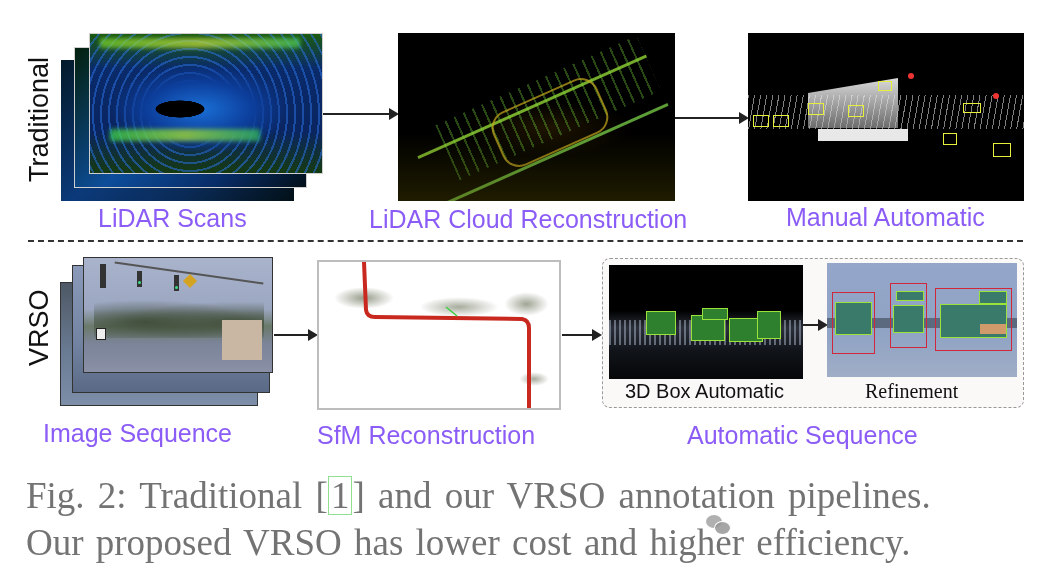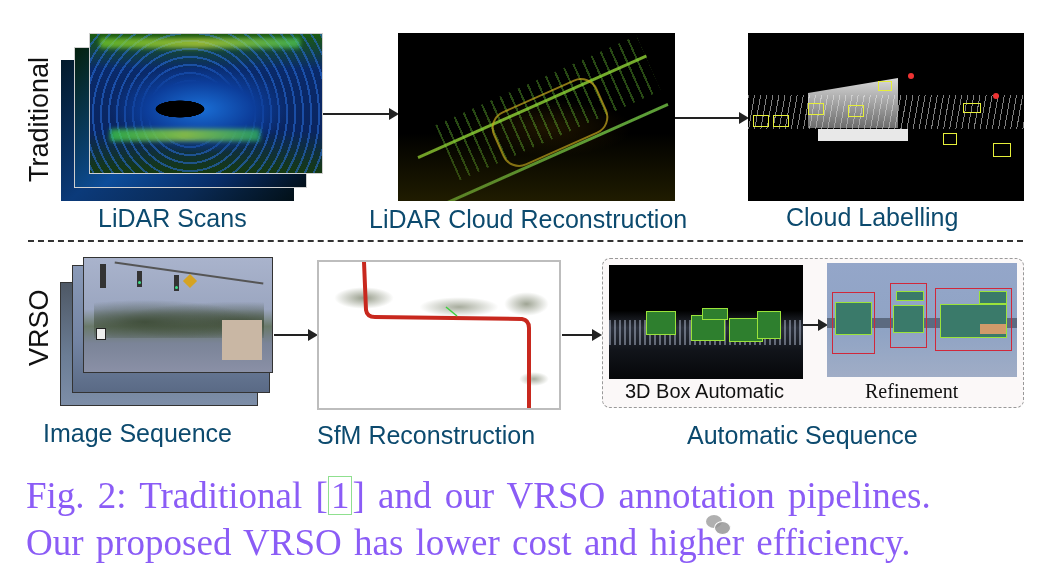--- a/index.html
+++ b/index.html
@@ -1,25 +1,25 @@
 <!DOCTYPE html>
 <html><head>
 <meta charset="utf-8">
 <style>
   html, body { margin:0; padding:0; background:#ffffff; }
   body { width:1054px; height:570px; position:relative; overflow:hidden; font-family:"Liberation Sans", sans-serif; color:#111; }
   .abs { position:absolute; }
-  .label { position:absolute; font-family:"Liberation Sans", sans-serif; font-size:25px; color:#0c4a6e; white-space:nowrap; }
+  .label { position:absolute; font-family:"Liberation Sans", sans-serif; font-size:25px; color:#8b5cf6; white-space:nowrap; }
   .sublabel { position:absolute; font-family:"Liberation Sans", sans-serif; font-size:20px; color:#111; white-space:nowrap; }
   .rowlabel { position:absolute; font-family:"Liberation Sans", sans-serif; font-size:27px; color:#111; transform:rotate(-90deg); transform-origin:left top; white-space:nowrap; }
   .arrow { position:absolute; height:2px; background:#222; }
   .arrow::after { content:""; position:absolute; right:-2px; top:-5px; border-left:10px solid #222; border-top:6px solid transparent; border-bottom:6px solid transparent; }
   .dark { background:#020402; }
   .frame { position:absolute; border:2px solid #bdbdbd; box-sizing:border-box; }
-  .caption { position:absolute; left:26px; font-family:"Liberation Serif", serif; font-size:37px; color:#8b5cf6; white-space:nowrap; }
+  .caption { position:absolute; left:26px; font-family:"Liberation Serif", serif; font-size:37px; color:#737373; white-space:nowrap; }
   .cite { display:inline-block; border:1.5px solid #8fe08f; padding:0 2px; line-height:1; }
   .watermark { position:absolute; font-family:"DejaVu Sans", sans-serif; font-size:22px; color:rgba(150,150,150,0.75); white-space:nowrap; }
 </style>
 </head>
 <body>
 
 <div class="rowlabel" style="left:24px; top:182px;">Traditional</div>
 
 <div>
   <div class="abs dark" style="left:61px; top:60px; width:233px; height:141px; background:linear-gradient(135deg,#031a2a 0%,#0b3a7a 40%,#0a2a55 70%,#021018 100%);"></div>
@@ -59,21 +59,21 @@
   <div class="abs" style="left:25px; top:82px; width:14px; height:10px; border:1.5px solid #e6ef3a;"></div>
   <div class="abs" style="left:60px; top:70px; width:14px; height:10px; border:1.5px solid #e6ef3a;"></div>
   <div class="abs" style="left:100px; top:72px; width:14px; height:10px; border:1.5px solid #e6ef3a;"></div>
   <div class="abs" style="left:130px; top:48px; width:12px; height:8px; border:1.5px solid #e6ef3a;"></div>
   <div class="abs" style="left:195px; top:100px; width:12px; height:10px; border:1.5px solid #e6ef3a;"></div>
   <div class="abs" style="left:245px; top:110px; width:16px; height:12px; border:1.5px solid #e6ef3a;"></div>
   <div class="abs" style="left:215px; top:70px; width:16px; height:8px; border:1.5px solid #e6ef3a;"></div>
   <div class="abs" style="left:245px; top:60px; width:6px; height:6px; border-radius:50%; background:#e33;"></div>
   <div class="abs" style="left:160px; top:40px; width:6px; height:6px; border-radius:50%; background:#e33;"></div>
 </div>
-<div class="label" style="left:786px; top:203px;">Cloud Labelling</div>
+<div class="label" style="left:786px; top:203px;">Manual Automatic</div>
 
 <div class="abs" style="left:28px; top:240px; width:995px; height:0; border-top:2px dashed #333;"></div>
 
 <div class="rowlabel" style="left:24px; top:366px;">VRSO</div>
 
 <div>
   <div class="abs" style="left:60px; top:282px; width:198px; height:124px; background:linear-gradient(180deg,#4e5865 0%,#6b7d95 60%,#7d8ea8 100%); border:1px solid #333; box-sizing:border-box;"></div>
   <div class="abs" style="left:72px; top:265px; width:198px; height:128px; background:linear-gradient(180deg,#8a9ab8 0%,#7384a3 60%,#5a6a85 100%); border:1px solid #333; box-sizing:border-box;"></div>
   <div class="abs" style="left:83px; top:257px; width:190px; height:116px; border:1.5px solid #333; box-sizing:border-box; overflow:hidden;
        background:linear-gradient(180deg,#a9b3cc 0%,#9ba6c0 45%,#6a7a6a 60%,#7b8498 75%,#8a90a6 100%);">

